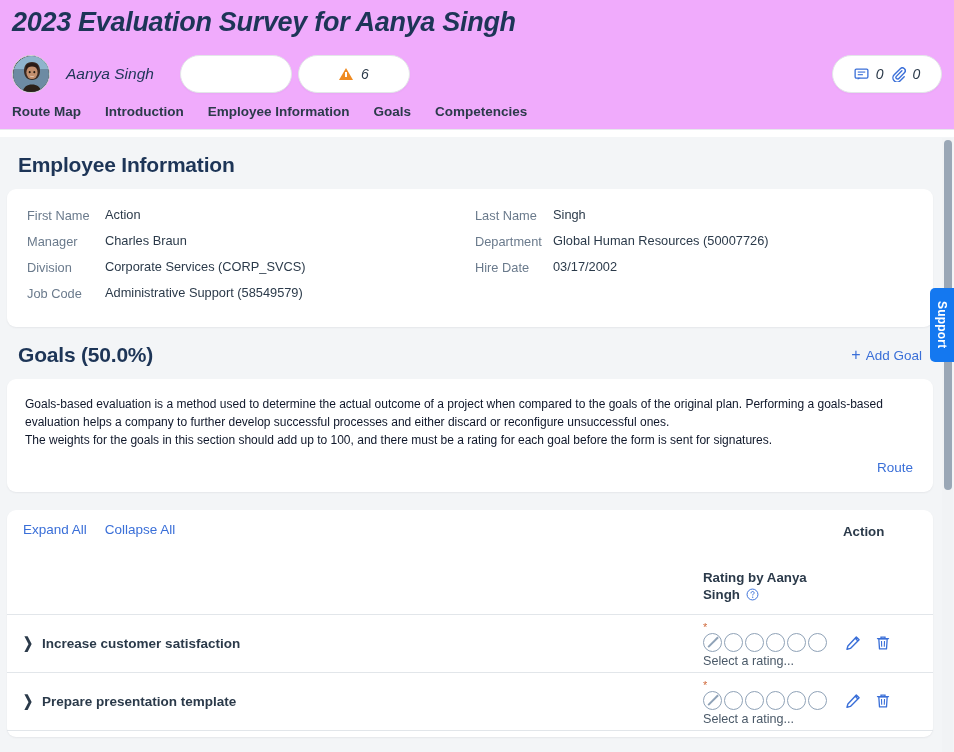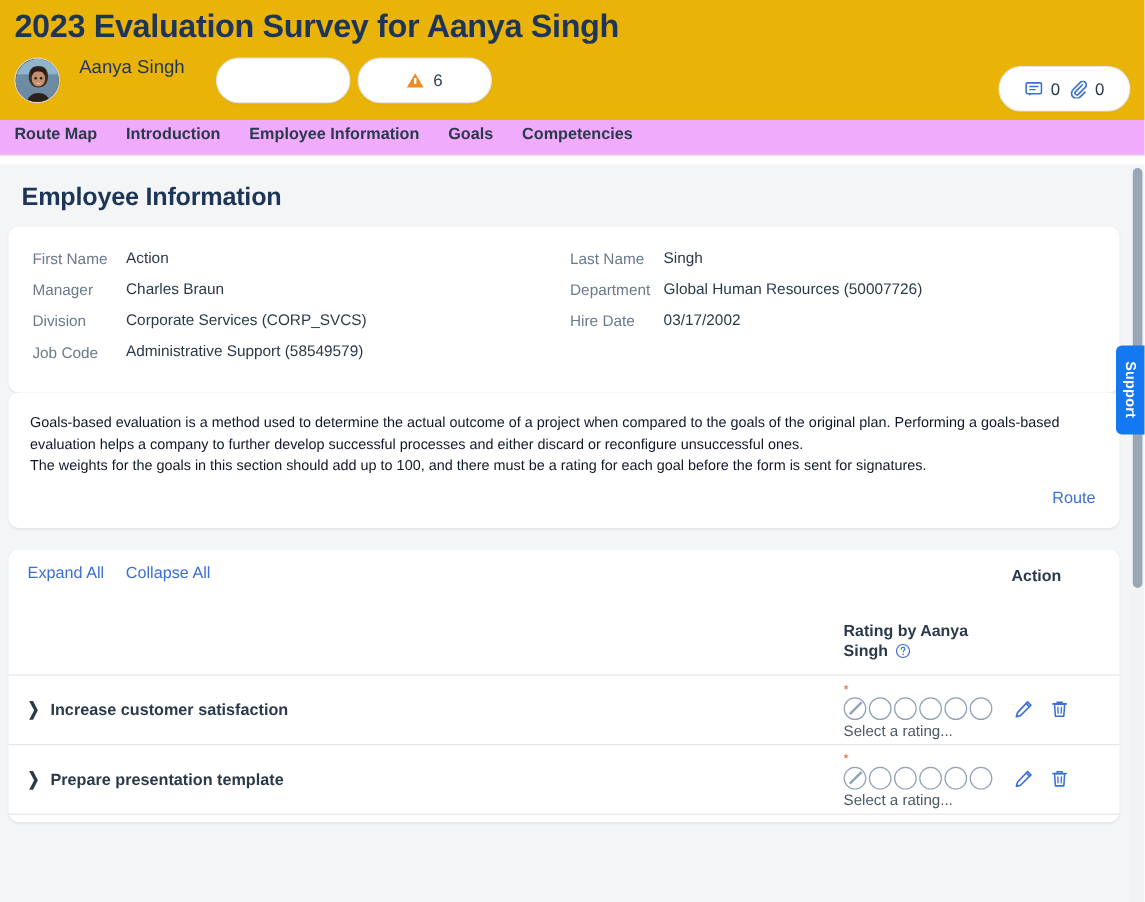--- a/index.html
+++ b/index.html
@@ -17,34 +17,36 @@
     position: relative;
     width: 954px;
     height: 752px;
     overflow: hidden;
     background: #ffffff;
   }
 
   
   .top-header {
     padding: 0 12px;
-    background: #eab308;
+    background: #f0abfc;
+    font-style: italic;
   }
 
   .page-title {
     font-size: 27px;
     font-weight: bold;
     color: #1d3557;
     letter-spacing: -0.3px;
     padding: 6px 0 10px 0;
     line-height: 1.2;
   }
 
   .identity-row {
     display: flex;
+    align-items: center;
     height: 52px;
     position: relative;
   }
 
   .avatar {
     width: 38px;
     height: 38px;
     border-radius: 50%;
     overflow: hidden;
     flex: 0 0 auto;
@@ -482,20 +484,27 @@
           <div class="emp-value">03/17/2002</div>
 
           <div class="emp-label">Job Code</div>
           <div class="emp-value">Administrative Support (58549579)</div>
           <div></div>
           <div></div>
 
         </div>
       </div>
 
+      <div class="section-head">
+        <div class="section-title">Goals (50.0%)</div>
+        <div class="add-goal">
+          <span class="plus">+</span>
+          <span>Add Goal</span>
+        </div>
+      </div>
 
       <div class="card goals-desc-card">
         <div class="goals-desc">Goals-based evaluation is a method used to determine the actual outcome of a project when compared to the goals of the original plan. Performing a goals-based evaluation helps a company to further develop successful processes and either discard or reconfigure unsuccessful ones.</div>
         <div class="goals-desc">The weights for the goals in this section should add up to 100, and there must be a rating for each goal before the form is sent for signatures.</div>
         <div class="less-row">
           <span class="link">Route</span>
         </div>
       </div>
 
       <div class="card table-card">

